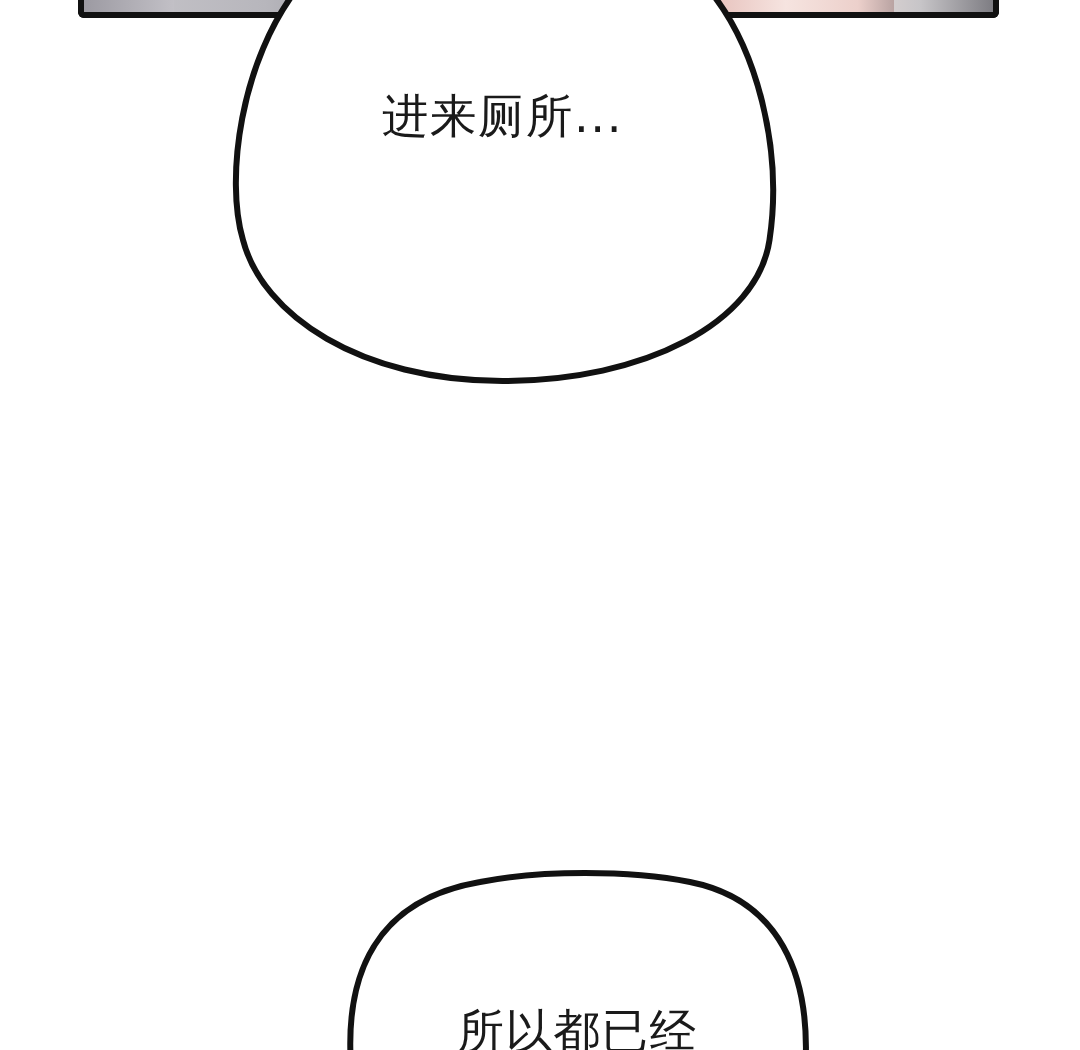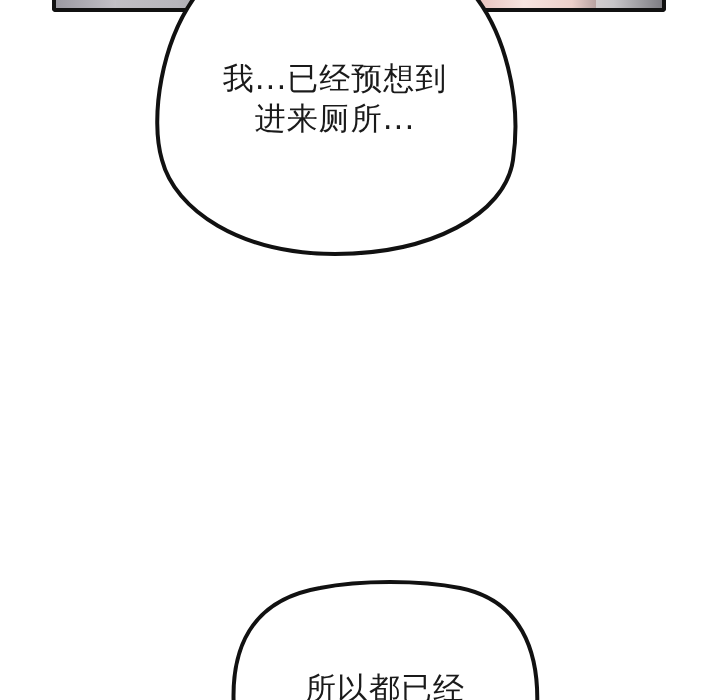--- a/index.html
+++ b/index.html
@@ -47,19 +47,18 @@
            C 430 254, 505 215, 513 160
            C 522 100, 505 30, 470 -10 Z" fill="#ffffff" stroke="#111111" stroke-width="4"></path>
 
   <path d="M 234 710
            C 230 650, 250 600, 320 588
            C 360 580, 420 580, 460 588
            C 520 600, 540 650, 537 710 Z" fill="#ffffff" stroke="#111111" stroke-width="4"></path>
 </svg>
 
 <div class="bubble-text bubble1-text">
-  <span class="line">我...已经预想到</span>
   <span class="line">进来厕所...</span>
 </div>
 
 <div class="bubble-text bubble2-text">
   <span class="line">所以都已经</span>
 </div>
 
 </body></html>

